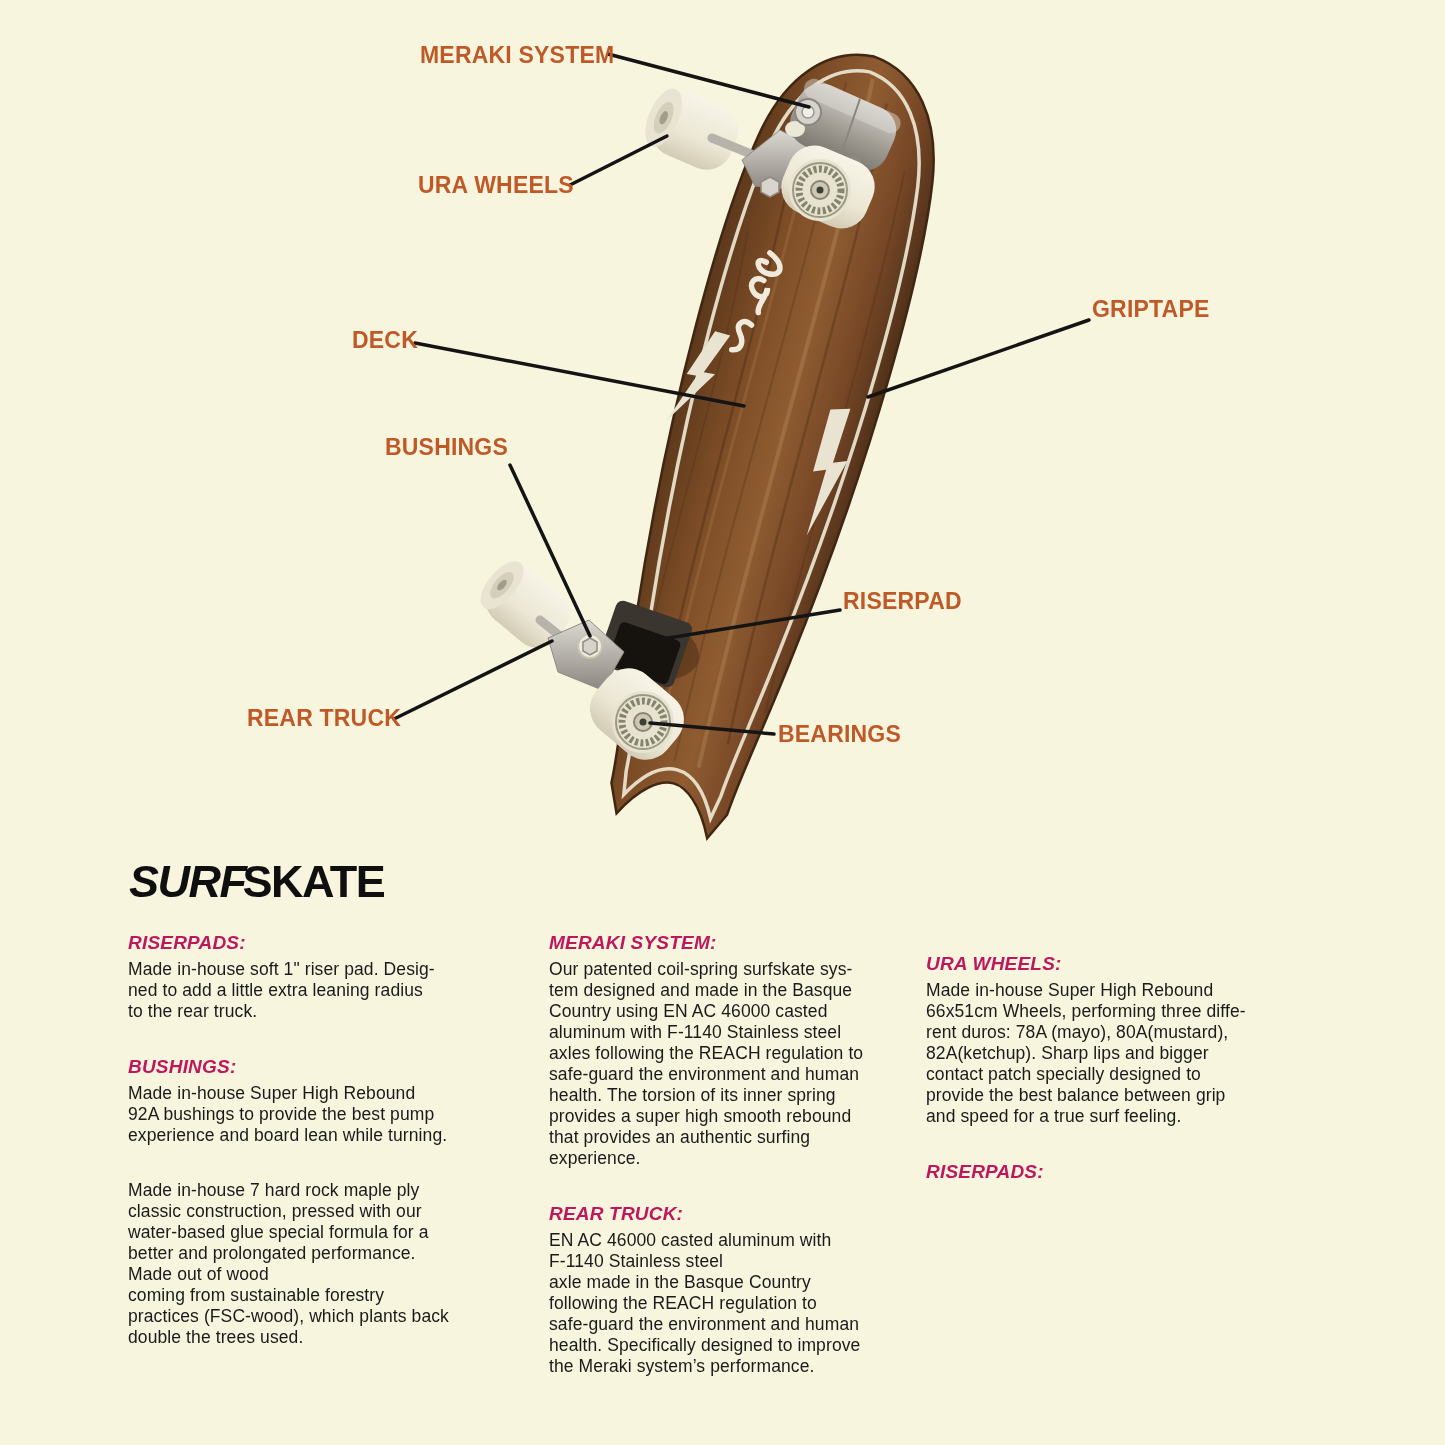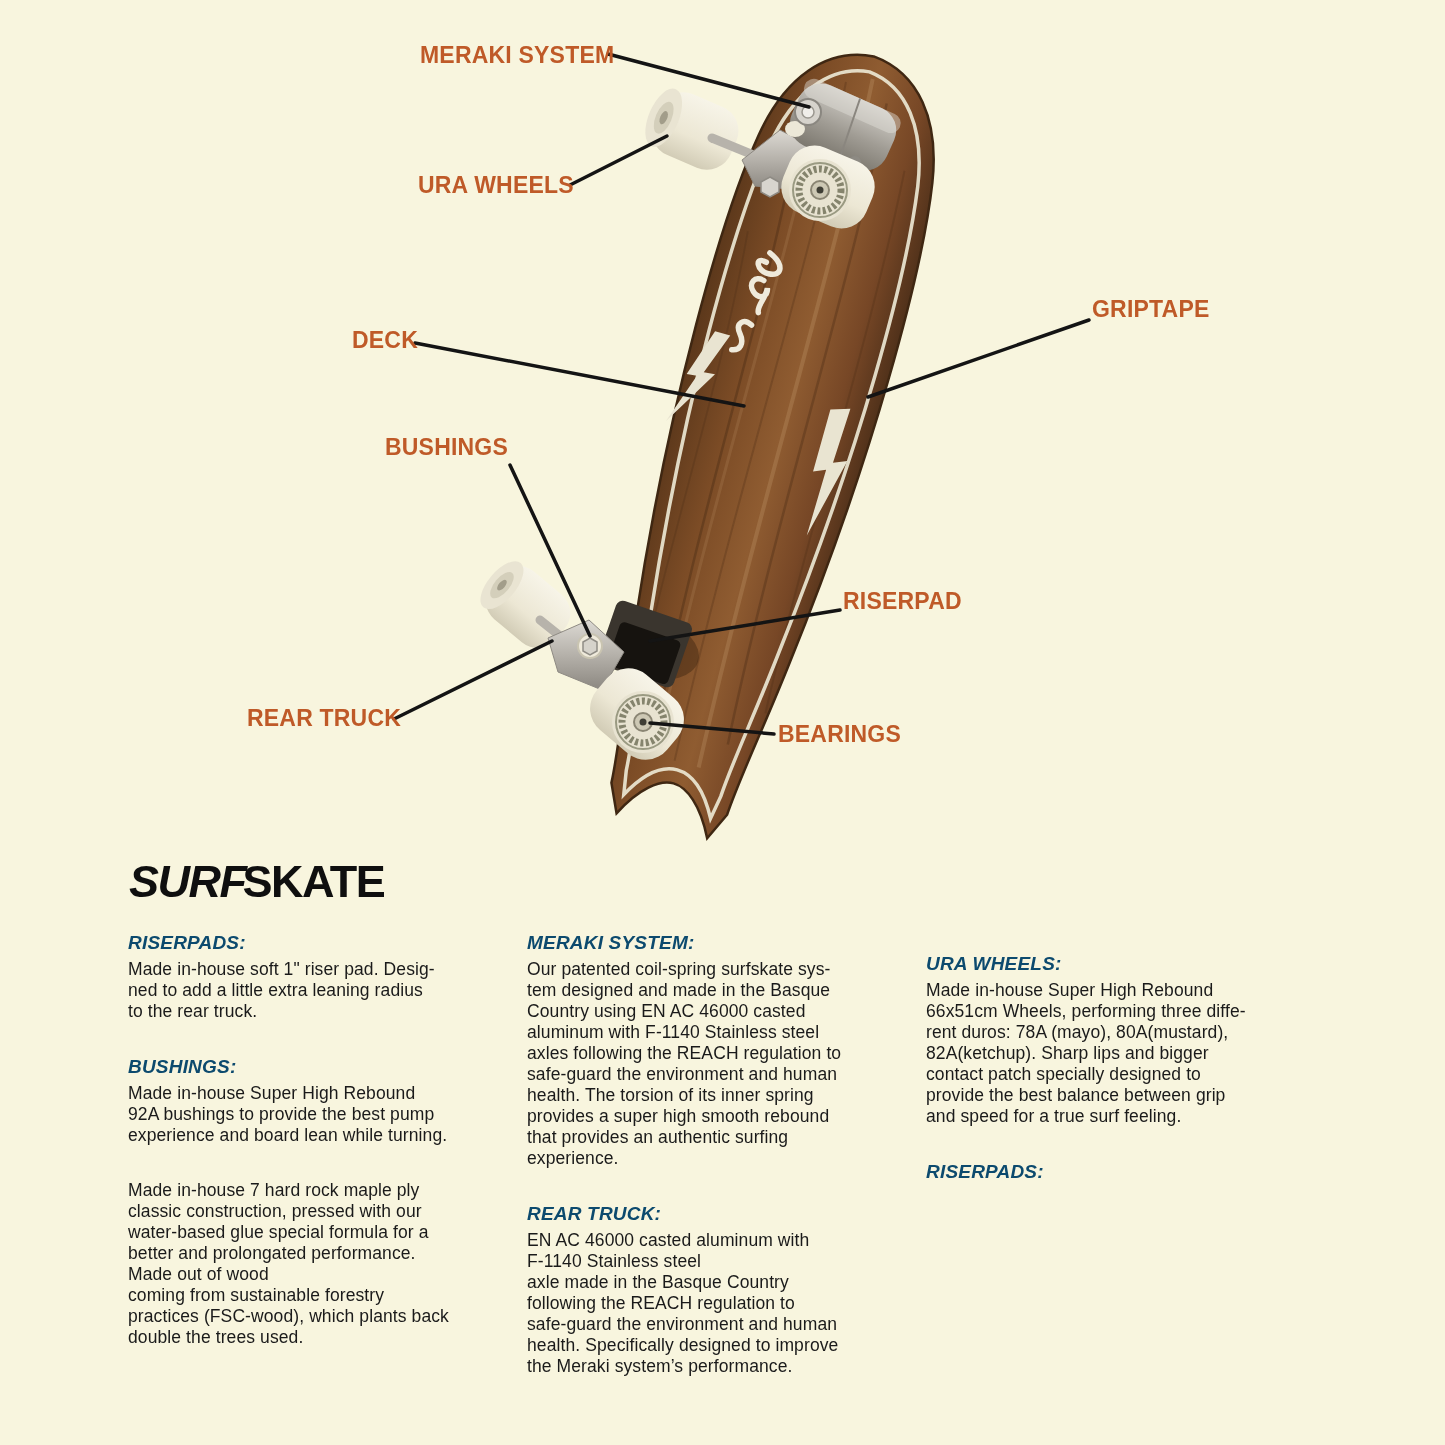--- a/index.html
+++ b/index.html
@@ -19,26 +19,26 @@
     color:var(--accent);white-space:nowrap;
   }
   .title{
     position:absolute;left:129px;top:856px;margin:0;
     font-size:45px;font-weight:700;color:#0f0f0f;letter-spacing:-1.5px;
   }
   .title .it{font-style:italic;}
   .title .up{font-style:normal;margin-left:-3px;}
   .col{position:absolute;top:932px;width:398px;}
   .col1{left:128px;}
-  .col2{left:527px;width:380px;}
+  .col2{left:549px;width:380px;}
   .col3{left:926px;width:372px;margin-top:21px;}
   .section{margin:0 0 34px 0;}
   .heading{
     margin:0 0 5px 0;font-size:19px;font-weight:700;font-style:italic;
-    color:#0c4a6e;letter-spacing:.2px;
+    color:#be185d;letter-spacing:.2px;
   }
   .body{
     margin:0;font-size:17.5px;line-height:21px;color:#1a1a1a;
     white-space:pre-line;letter-spacing:.1px;
   }
 </style>
 </head>
 <body>
 
 <div class="stage">

